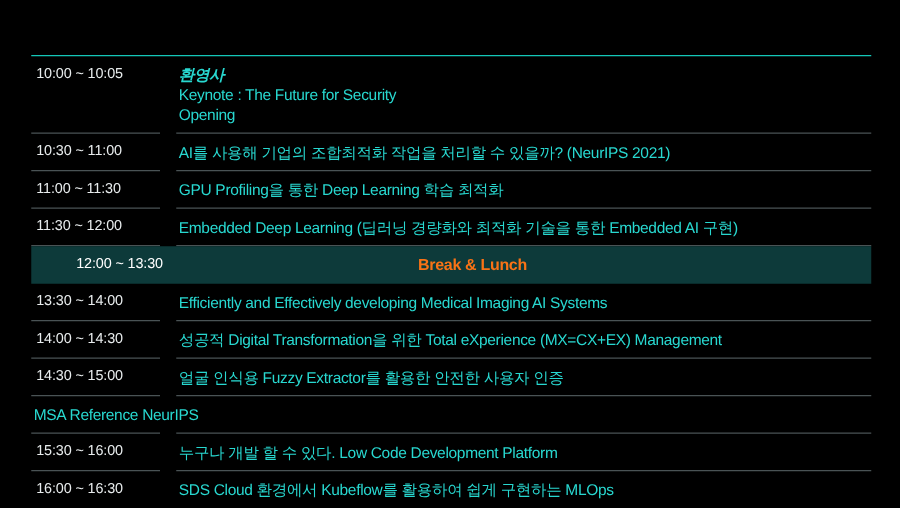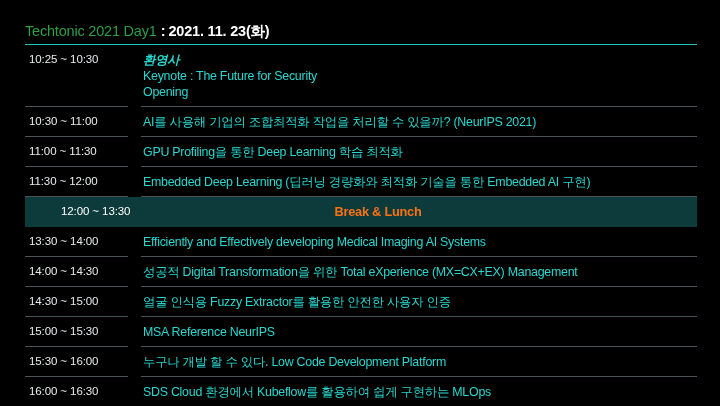--- a/index.html
+++ b/index.html
@@ -137,31 +137,26 @@
     text-align: center;
     padding-right: 116px;
     font-size: 12.8px;
   }
 </style>
 </head>
 <body>
 
 <div id="page">
 
-  <div class="header">
-    <span class="header-event">Techtonic 2021 Day1</span>
-    <span class="header-sep">:</span>
-    <span class="header-date">2021. 11. 23(화)</span>
-  </div>
 
   <div class="header-rule"></div>
 
   <div class="schedule" id="schedule-body">
       <div class="row">
-        <div class="cell-time">10:25 ~ 10:30</div>
+        <div class="cell-time">10:00 ~ 10:05</div>
         <div class="cell-title">
           <span class="line bold">환영사</span>
           <span class="line">Keynote : The Future for Security</span>
           <span class="line">Opening</span>
         </div>
       </div>
       <div class="row">
         <div class="cell-time">10:30 ~ 11:00</div>
         <div class="cell-title">
           <span class="line">AI를 사용해 기업의 조합최적화 작업을 처리할 수 있을까? (NeurIPS 2021)</span>
@@ -197,21 +192,20 @@
           <span class="line">성공적 Digital Transformation을 위한 Total eXperience (MX=CX+EX) Management</span>
         </div>
       </div>
       <div class="row">
         <div class="cell-time">14:30 ~ 15:00</div>
         <div class="cell-title">
           <span class="line">얼굴 인식용 Fuzzy Extractor를 활용한 안전한 사용자 인증</span>
         </div>
       </div>
       <div class="row">
-        <div class="cell-time">15:00 ~ 15:30</div>
         <div class="cell-title">
           <span class="line">MSA Reference NeurIPS</span>
         </div>
       </div>
       <div class="row">
         <div class="cell-time">15:30 ~ 16:00</div>
         <div class="cell-title">
           <span class="line">누구나 개발 할 수 있다. Low Code Development Platform</span>
         </div>
       </div>

